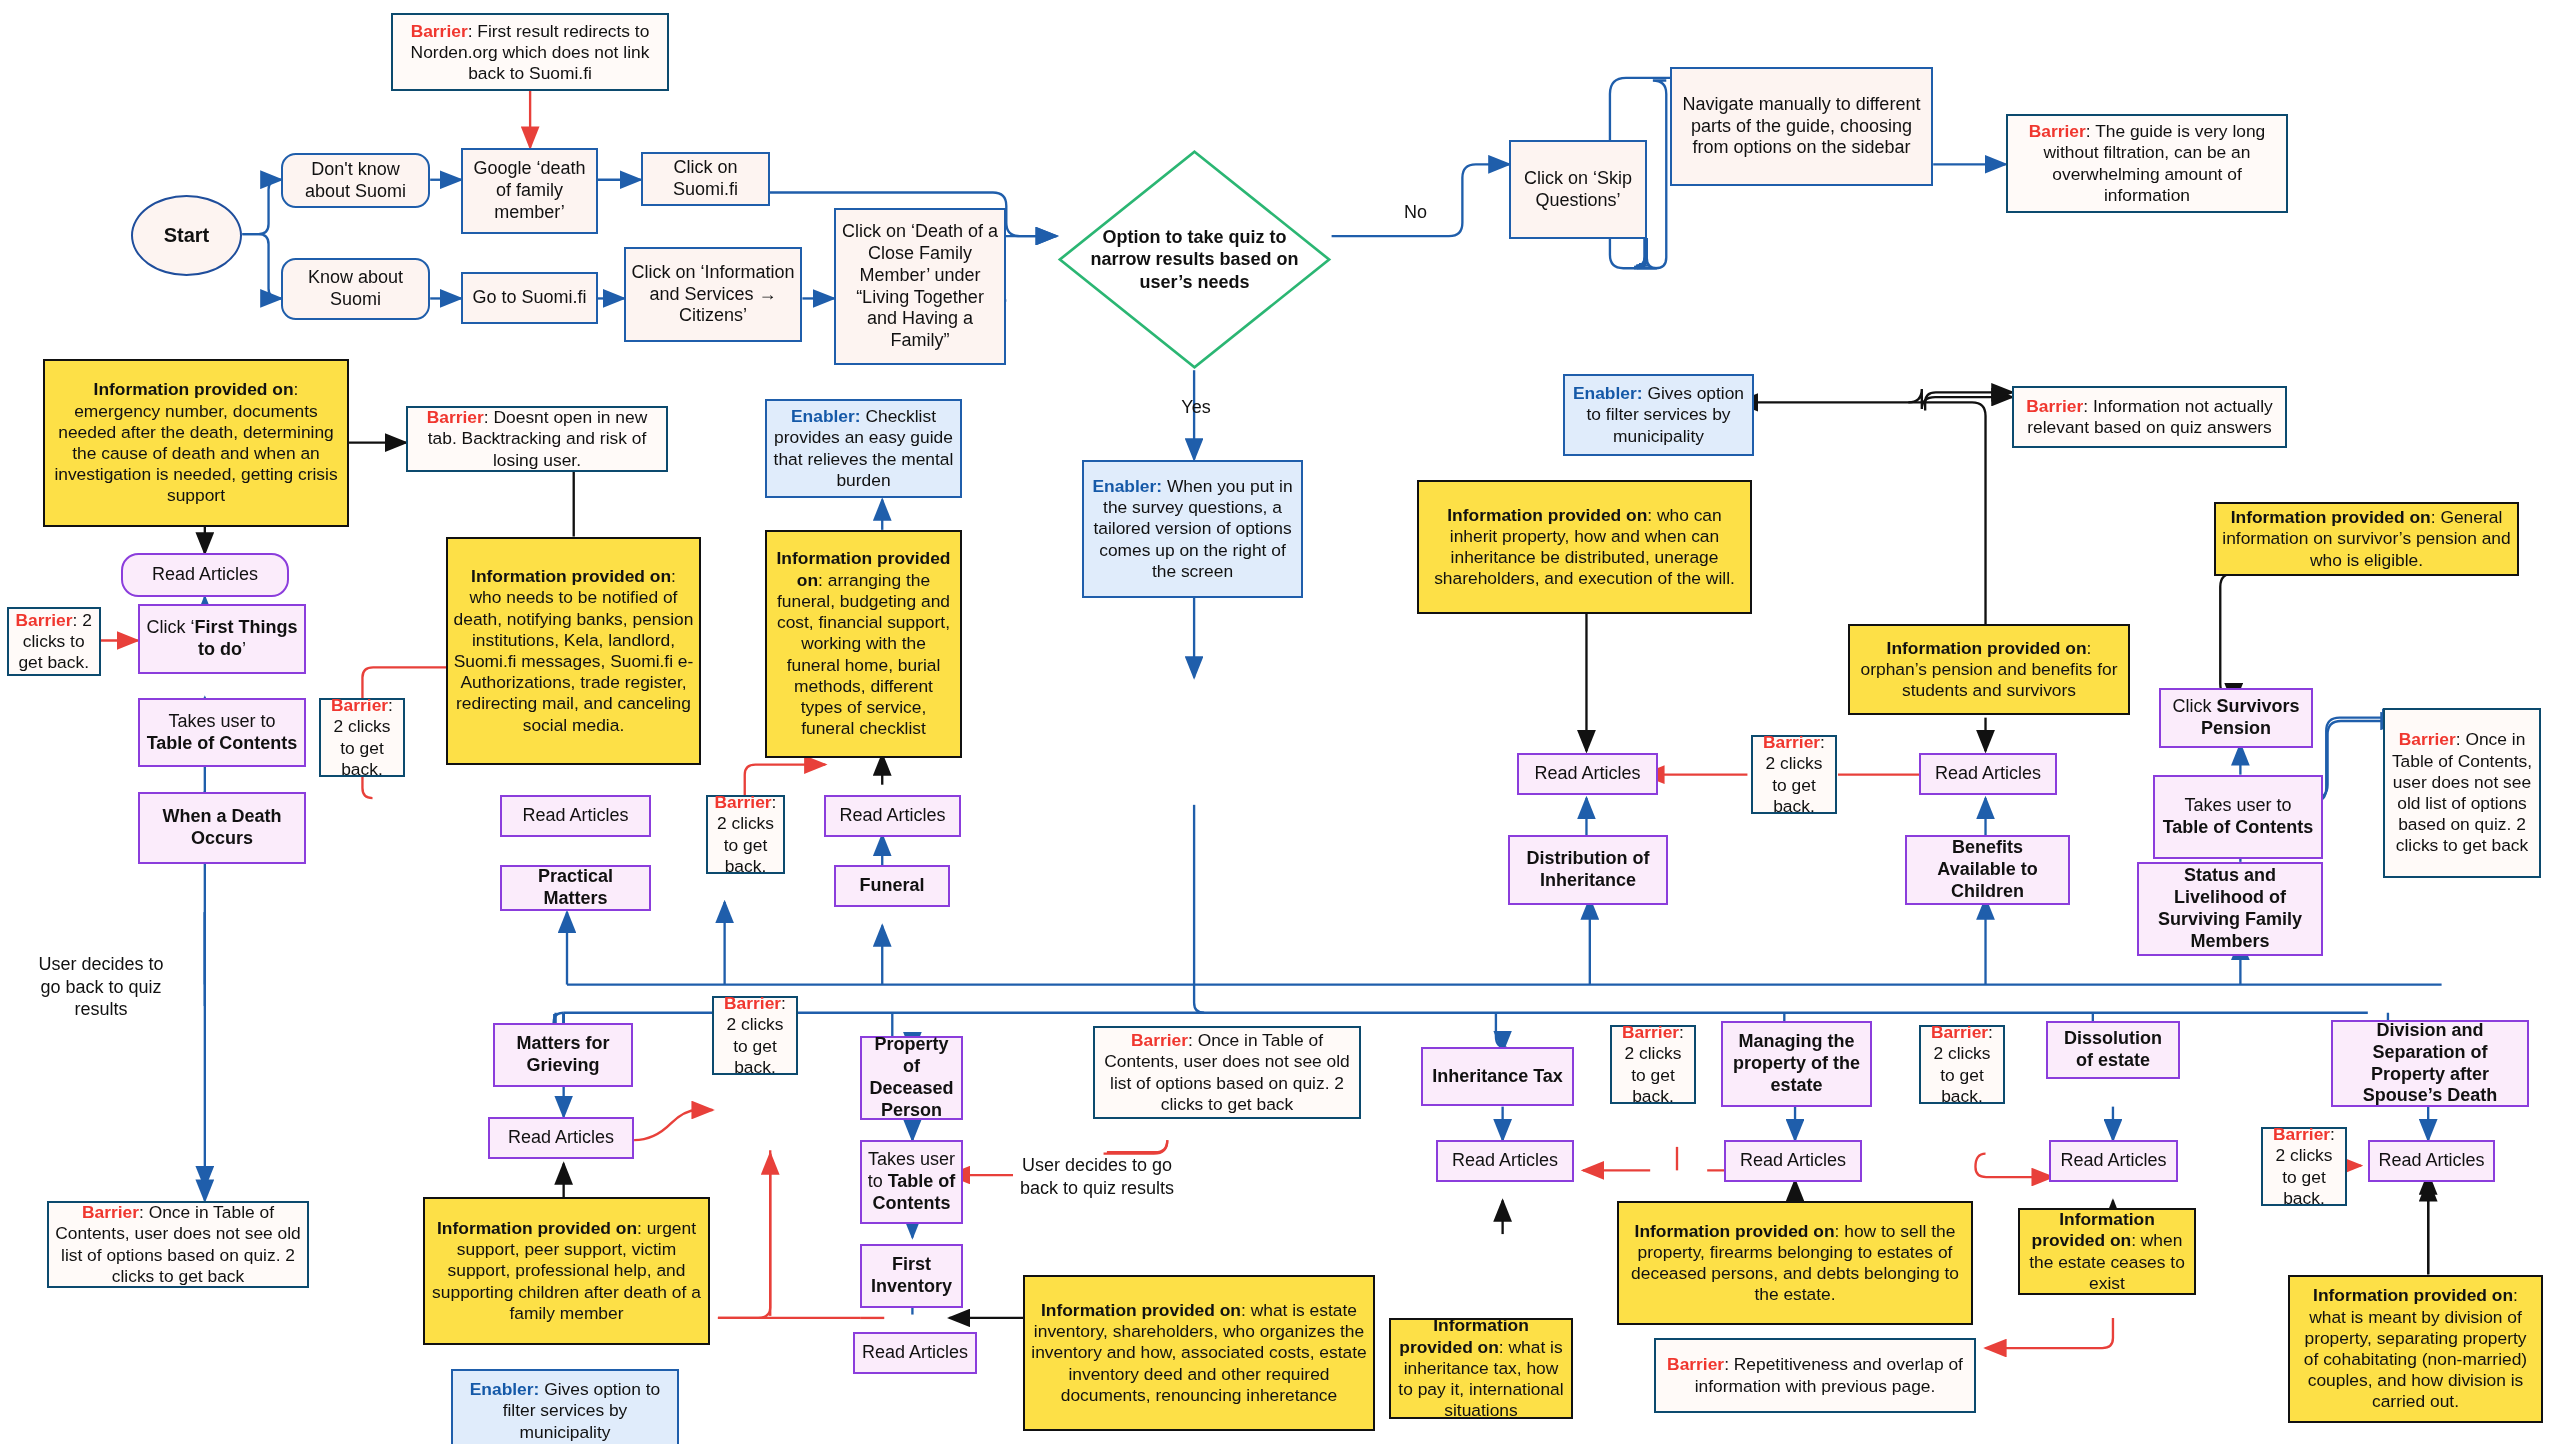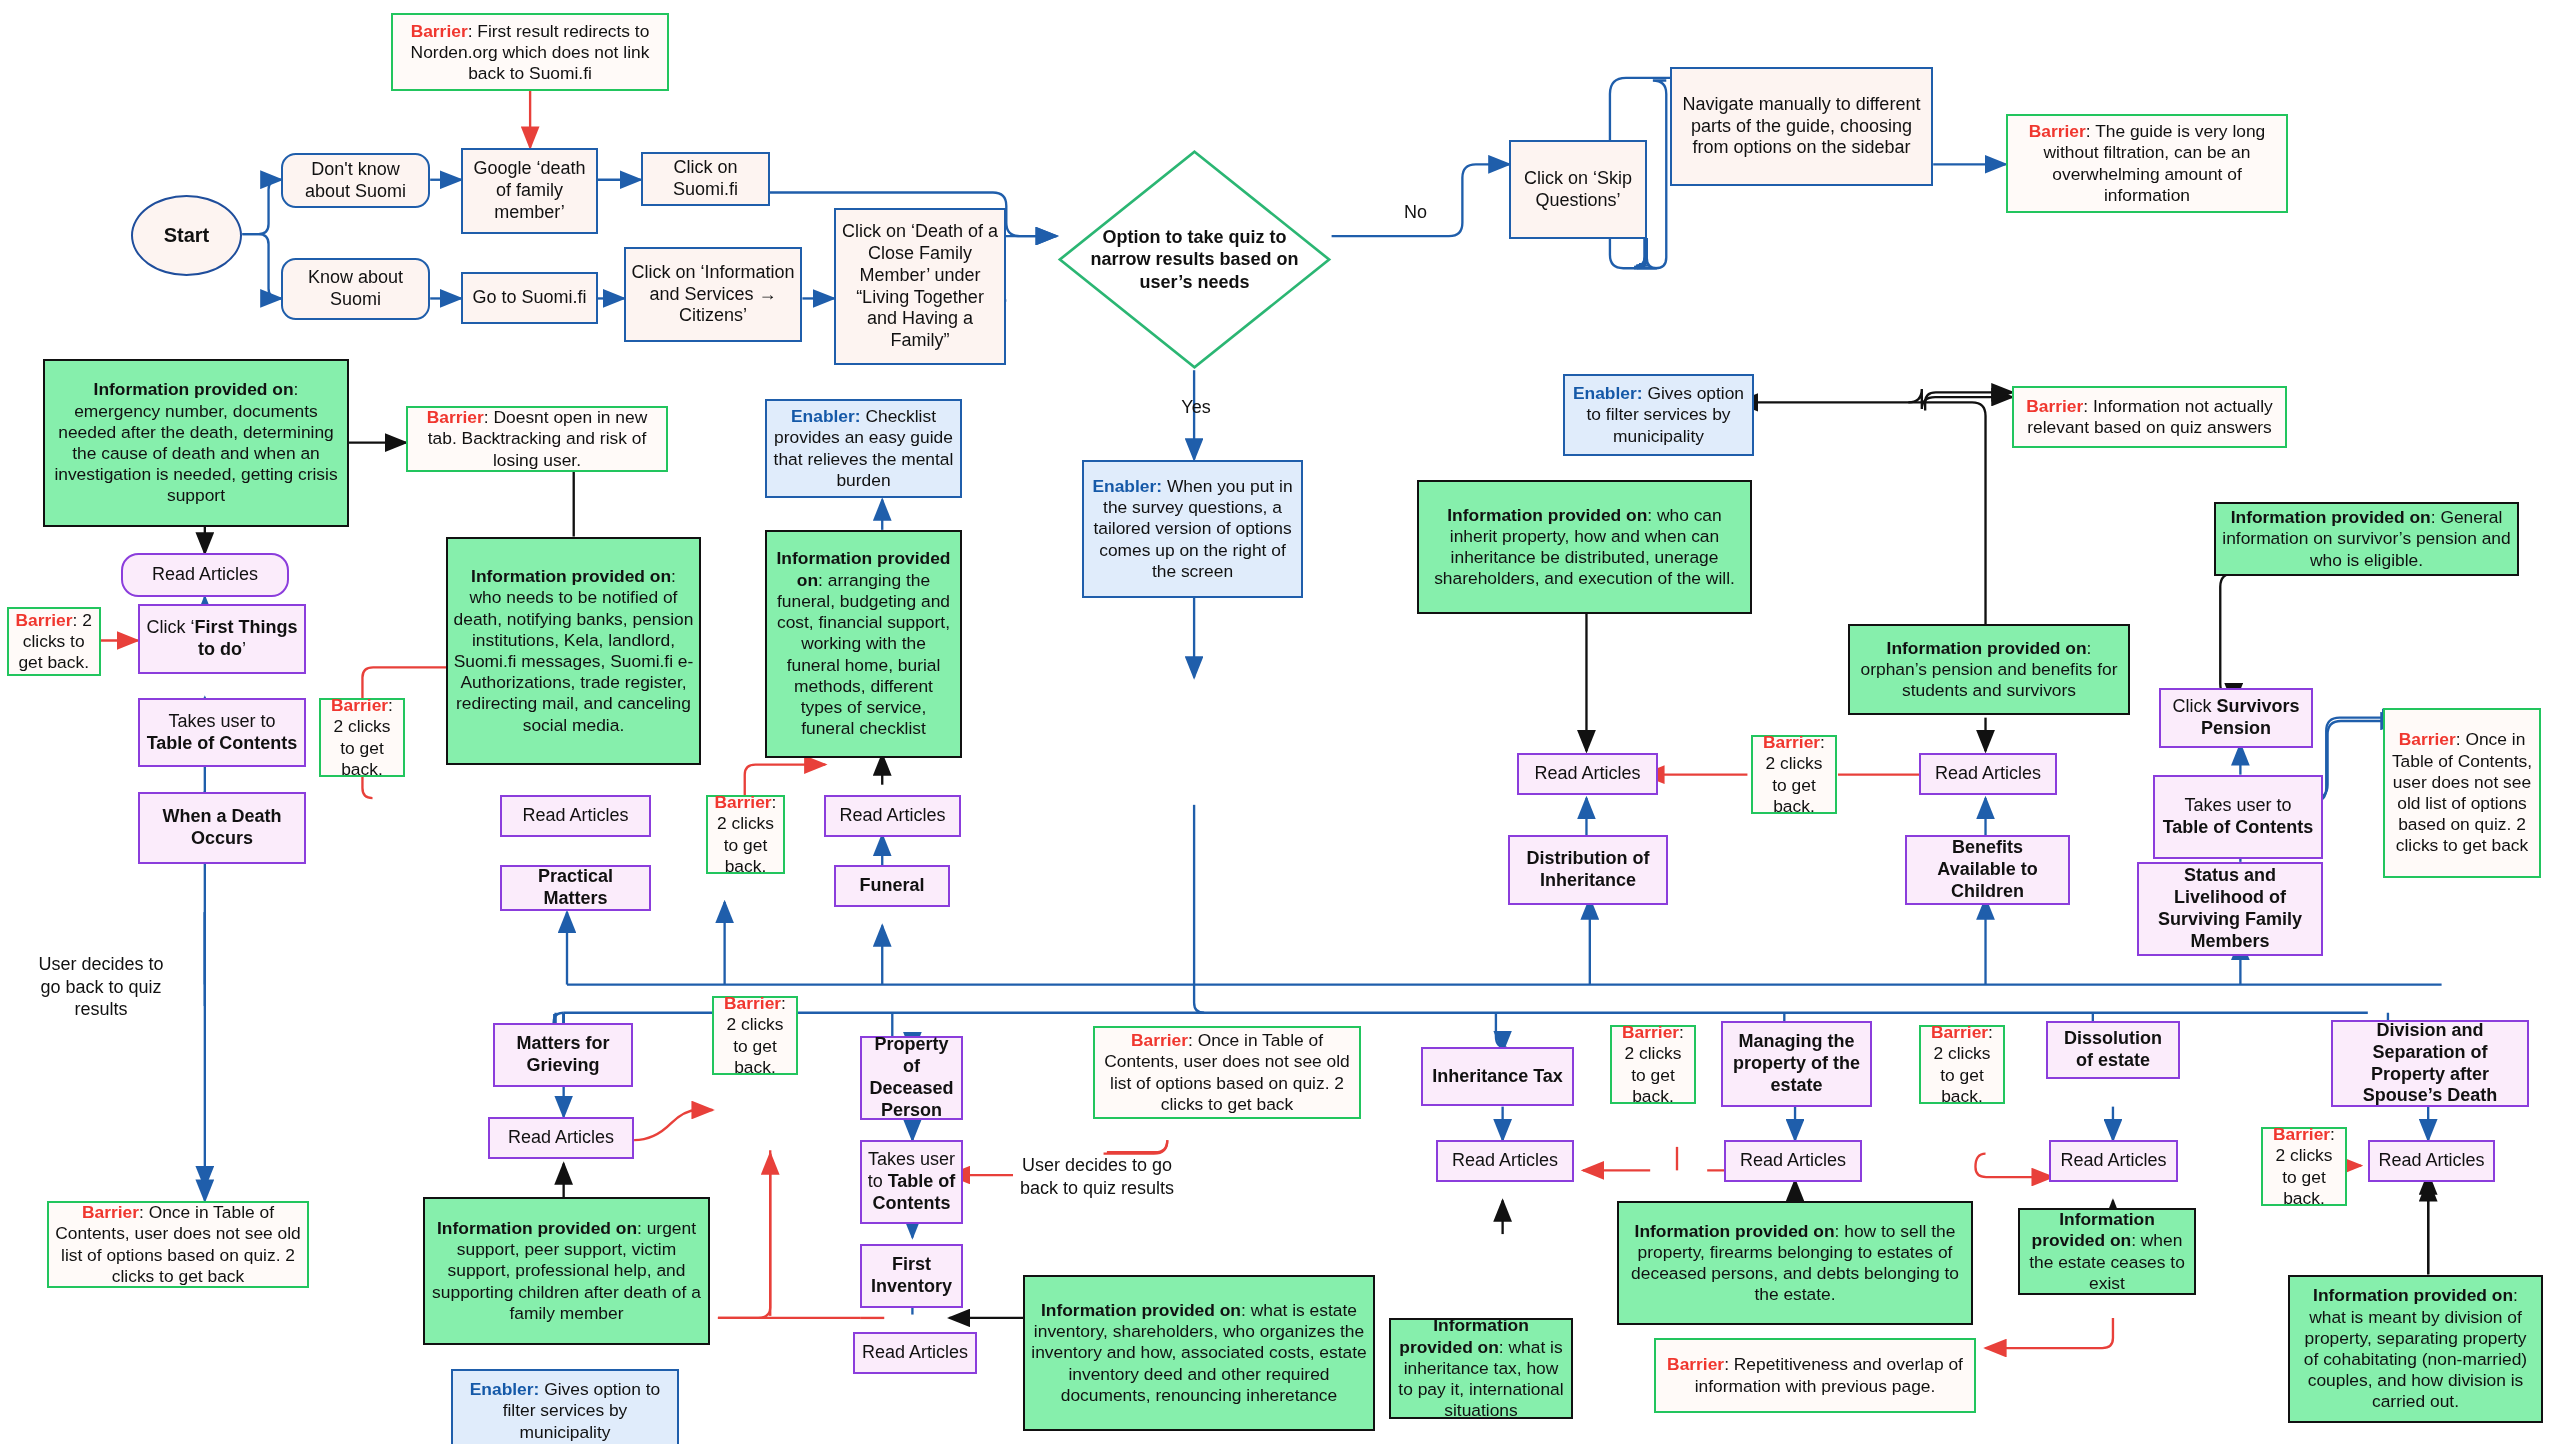--- a/index.html
+++ b/index.html
@@ -40,25 +40,25 @@
   }
   .rect-purple-b{
     background:#fbecfb;border:2px solid #8b3ddc;border-radius:0;
     font-size:18px;color:#111;font-weight:bold;
   }
   .pill-purple{
     background:#fbecfb;border:2px solid #8b3ddc;border-radius:17.4px;
     font-size:18px;color:#111;
   }
   .rect-black{
-    background:#86efac;border:2px solid #111;border-radius:0;
+    background:#fde047;border:2px solid #111;border-radius:0;
     font-size:17.4px;color:#111;
   }
   .rect-red{
-    background:#fffaf8;border:2px solid #22c55e;border-radius:0;
+    background:#fffaf8;border:2px solid #0c4a6e;border-radius:0;
     font-size:17.4px;color:#111;
   }
   .rect-enabler{
     background:#e0ecfb;border:2px solid #1f5eab;border-radius:0;
     font-size:17.4px;color:#111;
   }
   .diamond-wrap{position:absolute;z-index:3;}
   .diamond-shape{position:absolute;left:0;top:0;width:100%;height:100%;}
   .diamond-label{
     position:absolute;left:12%;top:50%;transform:translateY(-50%);

